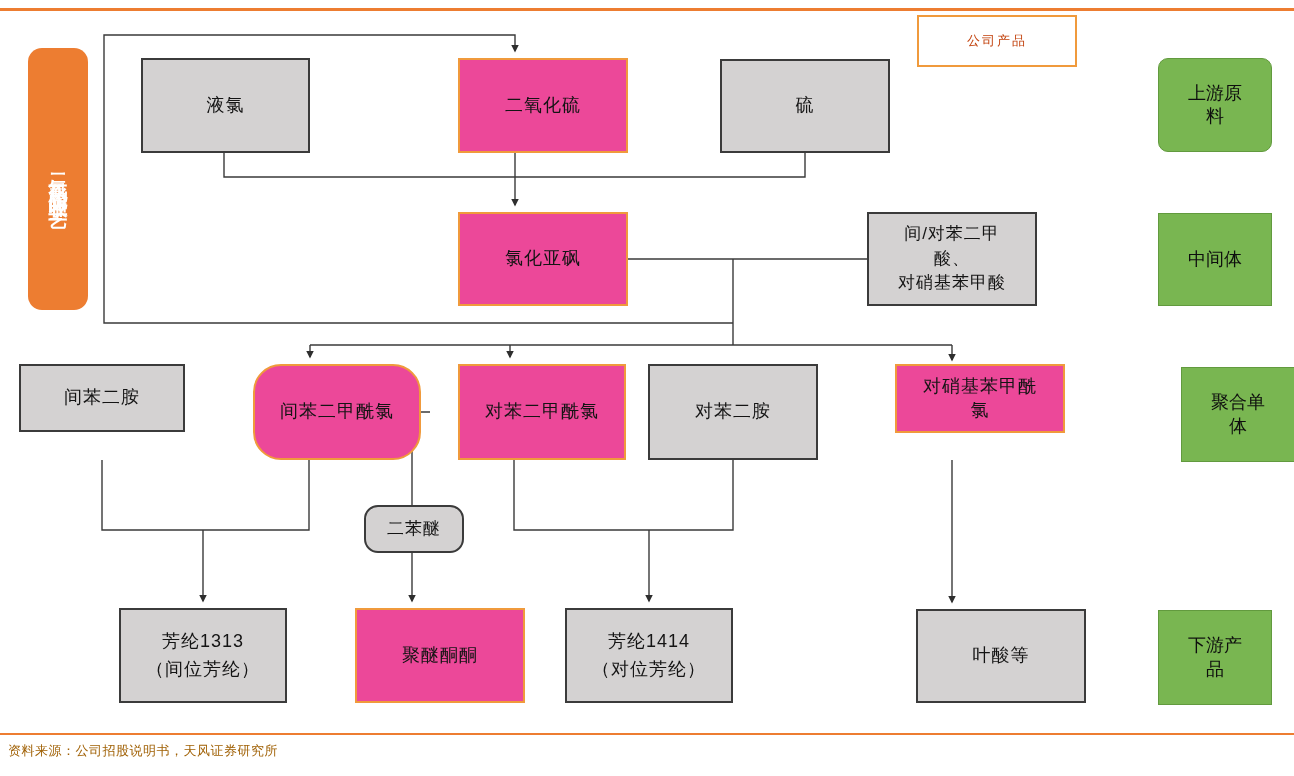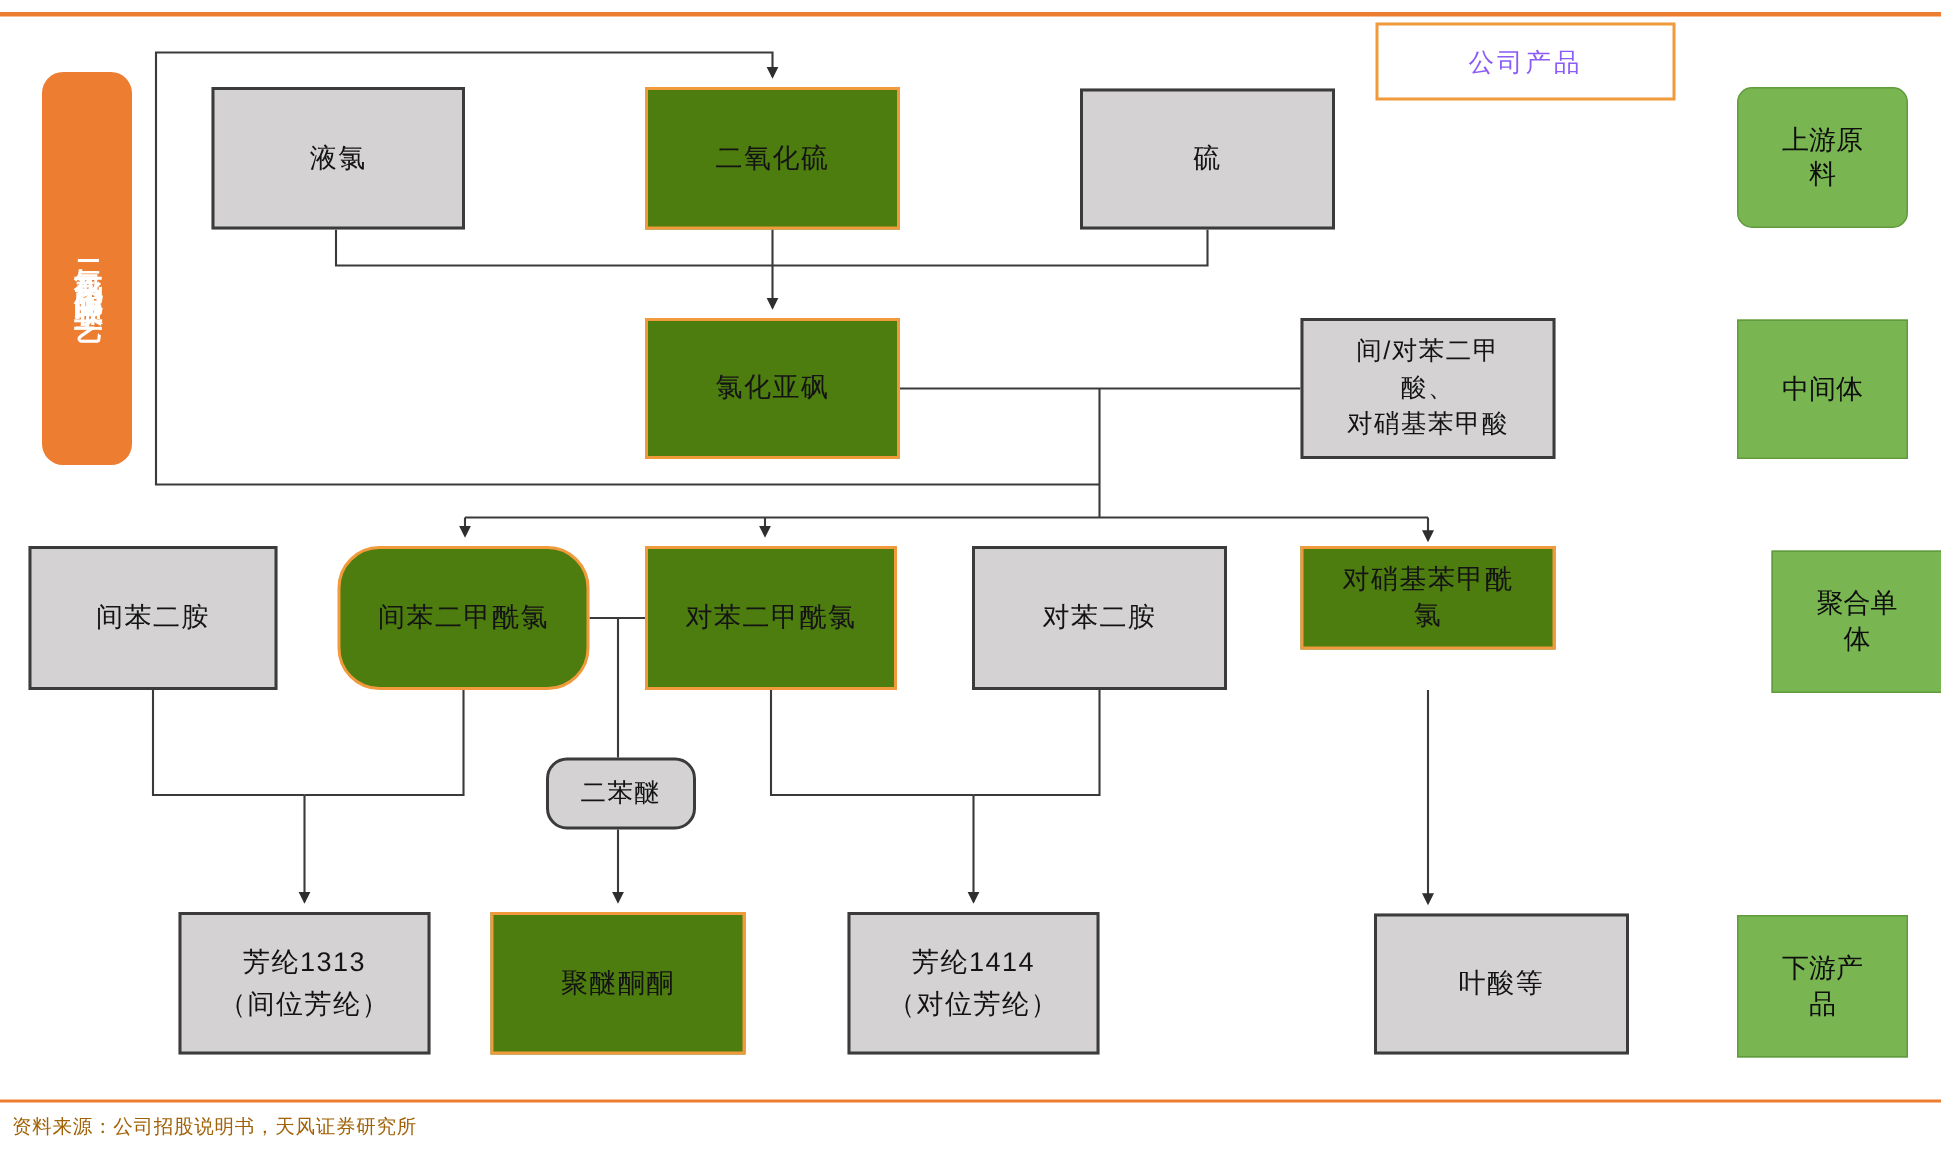--- a/index.html
+++ b/index.html
@@ -10,45 +10,45 @@
   .rule{position:absolute;left:0;width:1294px;background:#ED7D31;}
   .rule.top{top:8px;height:3px;}
   .rule.bottom{top:733px;height:2px;}
   svg.wires{position:absolute;left:0;top:0;width:1294px;height:776px;}
   .node{
     position:absolute;display:flex;align-items:center;justify-content:center;
     text-align:center;box-sizing:border-box;font-size:18px;line-height:1.3;
     letter-spacing:1px;white-space:pre-line;color:#141414;
   }
   .gray{background:#D4D2D2;border:2px solid #3B3B3B;}
-  .orange{background:#4d7c0f;border:2.5px solid #F09A3C;}
+  .orange{background:#ec4899;border:2.5px solid #F09A3C;margin-left:28px;}
   .legendbox{
-    position:absolute;left:917px;top:15px;width:200px;height:52px;
+    position:absolute;left:917px;top:15px;width:160px;height:52px;
     display:flex;align-items:center;justify-content:center;box-sizing:border-box;
-    background:#fff;border:2.5px solid #F09A3C;font-size:17px;letter-spacing:2px;color:#8b5cf6;
+    background:#fff;border:2.5px solid #F09A3C;font-size:13px;letter-spacing:2px;color:#c2410c;
   }
   .stage{
     position:absolute;left:1158px;width:114px;display:flex;align-items:center;justify-content:center;
     box-sizing:border-box;background:#79B651;border:1px solid #629A3E;
     font-size:18px;line-height:1.3;text-align:center;padding:0 23px;color:#0e0e0e;
   }
   .s1{top:58px;height:94px;border-radius:10px;} .s2{top:213px;height:93px;}
   .s3{top:367px;height:95px;margin-left:23px;} .s4{top:610px;height:95px;}
   .pill{
     position:absolute;left:28px;top:48px;width:60px;height:262px;background:#ED7D31;
     border-radius:14px;display:flex;align-items:center;justify-content:center;
     color:#fff;font-weight:bold;font-size:19px;
     writing-mode:vertical-rl;text-orientation:upright;letter-spacing:5px;
   }
   .n-yelu{left:141px;top:58px;width:169px;height:95px;}
   .n-so2{left:430px;top:58px;width:170px;height:95px;}
   .n-sulfur{left:720px;top:59px;width:170px;height:94px;}
   .n-socl2{left:430px;top:212px;width:170px;height:94px;}
   .n-acids{left:867px;top:212px;width:170px;height:94px;font-size:17px;line-height:1.45;}
-  .n-mpd{left:19px;top:364px;width:166px;height:96px;}
+  .n-mpd{left:19px;top:364px;width:166px;height:68px;}
   .n-ipc{left:225px;top:364px;width:168px;height:96px;border-radius:28px;}
   .n-tpc{left:430px;top:364px;width:168px;height:96px;}
   .n-ppd{left:648px;top:364px;width:170px;height:96px;}
   .n-nbc{left:867px;top:364px;width:170px;height:69px;}
   .n-ether{left:364px;top:505px;width:100px;height:48px;font-size:17px;border-radius:14px;}
   .n-a1313{left:119px;top:608px;width:168px;height:95px;line-height:1.55;}
   .n-pekk{left:327px;top:608px;width:170px;height:95px;}
   .n-a1414{left:565px;top:608px;width:168px;height:95px;line-height:1.55;}
   .n-folic{left:916px;top:609px;width:170px;height:94px;}
   .source{

